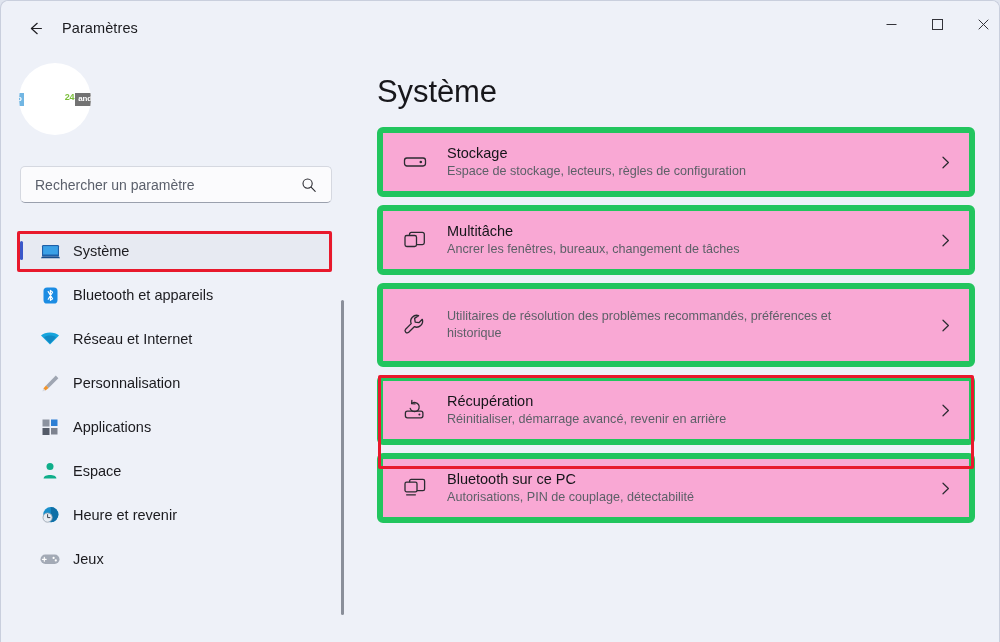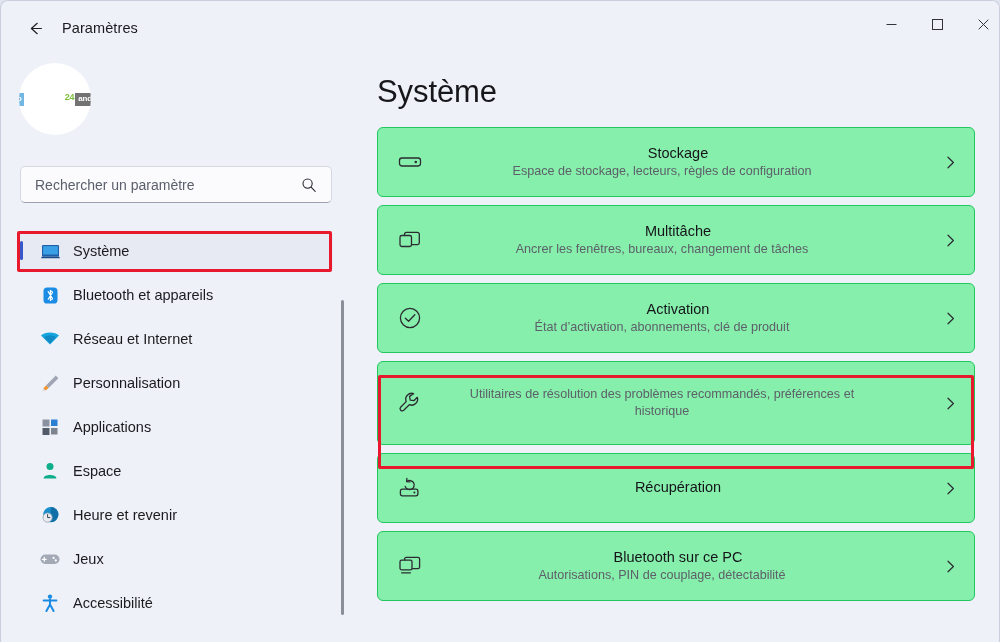--- a/index.html
+++ b/index.html
@@ -195,30 +195,29 @@
     font-size: 31px;
     color: #17171b;
     letter-spacing: -0.1px;
   }
 
   .cards { position: absolute; top: 72px; left: 26px; width: 598px; }
 
   .card {
     position: relative;
     width: 598px;
-    background: #86efac;
-    border: 1px solid #22c55e;
+    background: #f9a8d4;
+    border: 6px solid #22c55e;
     border-radius: 6px;
     margin-bottom: 8px;
     display: flex;
     align-items: center;
     cursor: pointer;
     min-height: 70px;
     padding: 10px 0;
-    text-align: center;
   }
   .card.tall { min-height: 84px; }
 
   .card-icon {
     width: 64px;
     display: flex;
     align-items: center;
     justify-content: center;
     color: #2b2b31;
     flex: 0 0 64px;
@@ -397,29 +396,20 @@
           <svg width="22" height="22" viewBox="0 0 22 22">
             <rect x="1.5" y="6.5" width="19" height="9.5" rx="4.75" fill="#a3aab6"></rect>
             <path d="M5.3 9.4 V13.2 M3.4 11.3 H7.2" stroke="#ffffff" stroke-width="1.15" stroke-linecap="round"></path>
             <circle cx="14.6" cy="9.9" r="1.1" fill="#ffffff"></circle>
             <circle cx="16.8" cy="12.4" r="1.1" fill="#ffffff"></circle>
           </svg>
         </span>
         <span class="nav-label">Jeux</span>
       </div>
 
-      <div class="nav-item">
-        <span class="nav-icon">
-          <svg width="20" height="20" viewBox="0 0 20 20">
-            <circle cx="10" cy="3.6" r="2.2" fill="#1b8ce3"></circle>
-            <path d="M10 6.2 V11.4 M3.6 7.6 H16.4 M10 11.4 L6.4 18 M10 11.4 L13.6 18" stroke="#1b8ce3" stroke-width="2" stroke-linecap="round" fill="none"></path>
-          </svg>
-        </span>
-        <span class="nav-label">Accessibilité</span>
-      </div>
 
     </div>
 
     <div class="sidebar-scrollbar"></div>
   </div>
 
   <div class="main">
     <div class="page-title">Système</div>
 
     <div class="cards">
@@ -453,37 +443,20 @@
           <span class="card-title" style="display:block">Multitâche</span>
           <span class="card-sub" style="display:block">Ancrer les fenêtres, bureaux, changement de tâches</span>
         </span>
         <span class="card-chev">
           <svg width="15" height="15" viewBox="0 0 15 15" fill="none">
             <path d="M5 2.2 L10.4 7.5 L5 12.8" stroke="currentColor" stroke-width="1.2" stroke-linecap="round" stroke-linejoin="round"></path>
           </svg>
         </span>
       </div>
 
-      <div class="card">
-        <span class="card-icon">
-          <svg width="26" height="26" viewBox="0 0 26 26" fill="none">
-            <circle cx="13" cy="13" r="9.6" stroke="currentColor" stroke-width="1.3"></circle>
-            <path d="M8.4 13.2 L11.6 16.3 L17.8 9.8" stroke="currentColor" stroke-width="1.3" stroke-linecap="round" stroke-linejoin="round"></path>
-          </svg>
-        </span>
-        <span class="card-text">
-          <span class="card-title" style="display:block">Activation</span>
-          <span class="card-sub" style="display:block">État d’activation, abonnements, clé de produit</span>
-        </span>
-        <span class="card-chev">
-          <svg width="15" height="15" viewBox="0 0 15 15" fill="none">
-            <path d="M5 2.2 L10.4 7.5 L5 12.8" stroke="currentColor" stroke-width="1.2" stroke-linecap="round" stroke-linejoin="round"></path>
-          </svg>
-        </span>
-      </div>
 
       <div class="card tall">
         <span class="card-icon">
           <svg width="26" height="26" viewBox="0 0 26 26" fill="none">
             <path d="M16.6 3.6 A6 6 0 0 0 9.2 11.6 L3.6 17.2 A2.2 2.2 0 0 0 6.7 20.3 L12.3 14.7
                      A6 6 0 0 0 20.3 7.3 L16.9 10.7 L13.2 10.1 L12.6 6.4 Z" stroke="currentColor" stroke-width="1.3" stroke-linejoin="round" fill="none"></path>
           </svg>
         </span>
         <span class="card-text">
           <span class="card-sub" style="display:block">Utilitaires de résolution des problèmes recommandés, préférences et historique</span>
@@ -499,20 +472,21 @@
         <span class="card-icon">
           <svg width="26" height="26" viewBox="0 0 26 26" fill="none">
             <rect x="3.4" y="14.2" width="17.5" height="6.6" rx="2" stroke="currentColor" stroke-width="1.3"></rect>
             <circle cx="17.4" cy="17.5" r="1" fill="currentColor"></circle>
             <path d="M8.2 11.4 A4.6 4.6 0 1 0 9.8 6.4" stroke="currentColor" stroke-width="1.3" fill="none" stroke-linecap="round"></path>
             <path d="M9.9 3.3 L9.6 6.7 L13 6.9" stroke="currentColor" stroke-width="1.3" fill="none" stroke-linecap="round" stroke-linejoin="round"></path>
           </svg>
         </span>
         <span class="card-text">
           <span class="card-title" style="display:block">Récupération</span>
+          <span class="card-sub" style="display:block">Réinitialiser, démarrage avancé, revenir en arrière</span>
         </span>
         <span class="card-chev">
           <svg width="15" height="15" viewBox="0 0 15 15" fill="none">
             <path d="M5 2.2 L10.4 7.5 L5 12.8" stroke="currentColor" stroke-width="1.2" stroke-linecap="round" stroke-linejoin="round"></path>
           </svg>
         </span>
       </div>
 
       <div class="card">
         <span class="card-icon">

